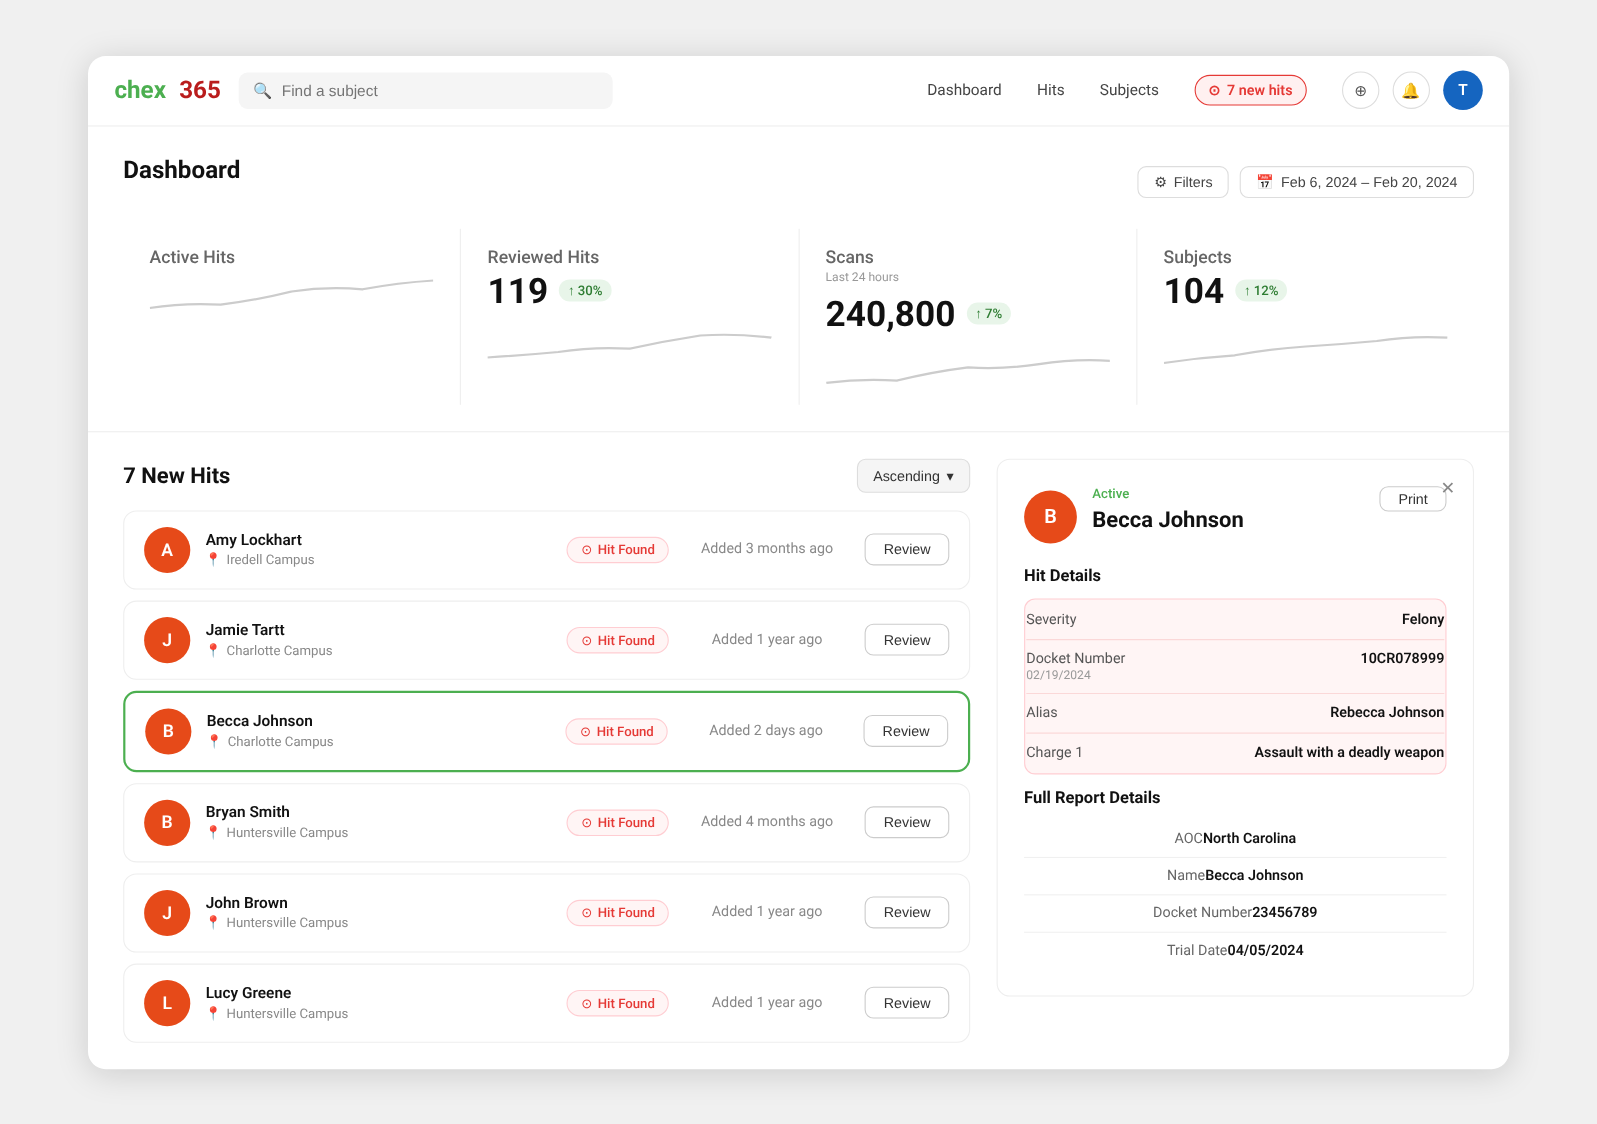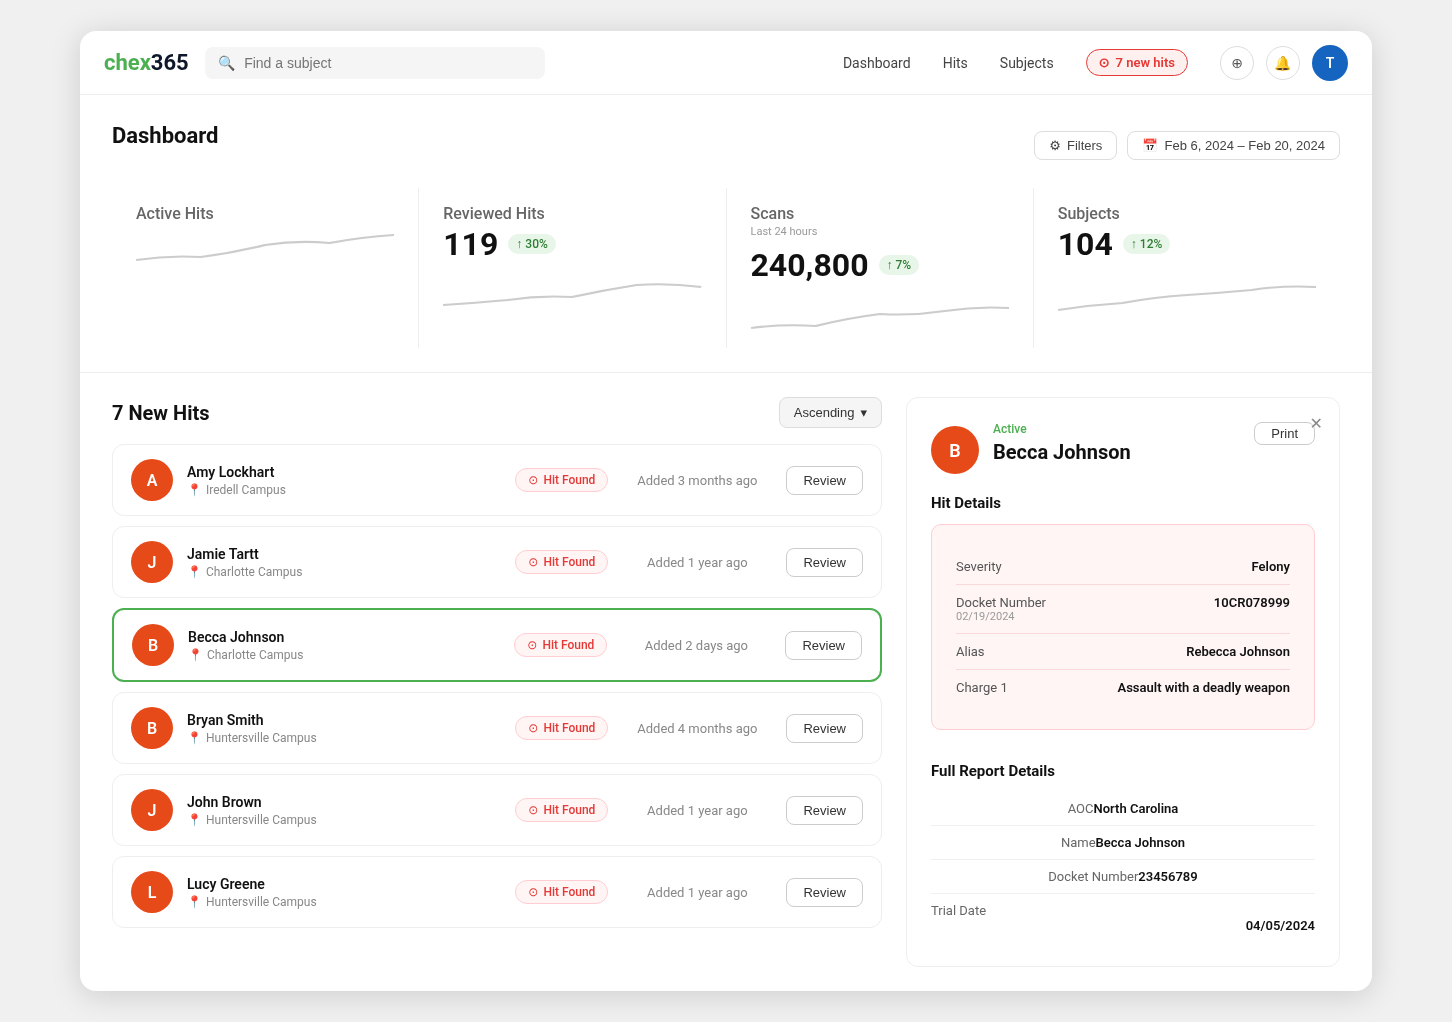--- a/index.html
+++ b/index.html
@@ -27,21 +27,21 @@
       height: 64px;
       border-bottom: 1px solid #eee;
       gap: 16px;
     }
     .logo {
       font-size: 22px;
       font-weight: 700;
       flex-shrink: 0;
     }
     .logo span:first-child { color: #4CAF50; }
-    .logo span:last-child { color: #0f172a; }
+    .logo span:last-child { color: #b91c1c; margin-left: 12px; }
     .search-bar {
       display: flex;
       align-items: center;
       background: #f5f5f5;
       border-radius: 8px;
       padding: 8px 14px;
       gap: 8px;
       width: 340px;
     }
     .search-bar input {
@@ -365,22 +365,22 @@
     .section-title {
       font-size: 15px;
       font-weight: 700;
       color: #111;
       margin-bottom: 12px;
     }
     .hit-details-card {
       background: #fff5f5;
       border: 1.5px solid #ffcdd2;
       border-radius: 10px;
-      padding: 24px;
-      margin-bottom: 32px;
+      padding: 1px;
+      margin-bottom: 12px;
     }
     .detail-row {
       display: flex;
       justify-content: space-between;
       align-items: flex-start;
       padding: 10px 0;
       border-bottom: 1px solid rgba(229, 57, 53, 0.15);
     }
     .detail-row:last-child { border-bottom: none; }
     .detail-key {
@@ -397,21 +397,21 @@
       font-weight: 600;
       text-align: right;
     }
     .full-report-section {}
     .full-report-row {
       display: flex;
       justify-content: center;
       padding: 9px 0;
       border-bottom: 1px solid #f0f0f0;
     }
-    .full-report-row:last-child { border-bottom: none; flex-direction: column; }
+    .full-report-row:last-child { border-bottom: none; }
     .fr-key {
       font-size: 13px;
       color: #666;
     }
     .fr-val {
       font-size: 13px;
       color: #111;
       font-weight: 600;
       text-align: right;
     }

